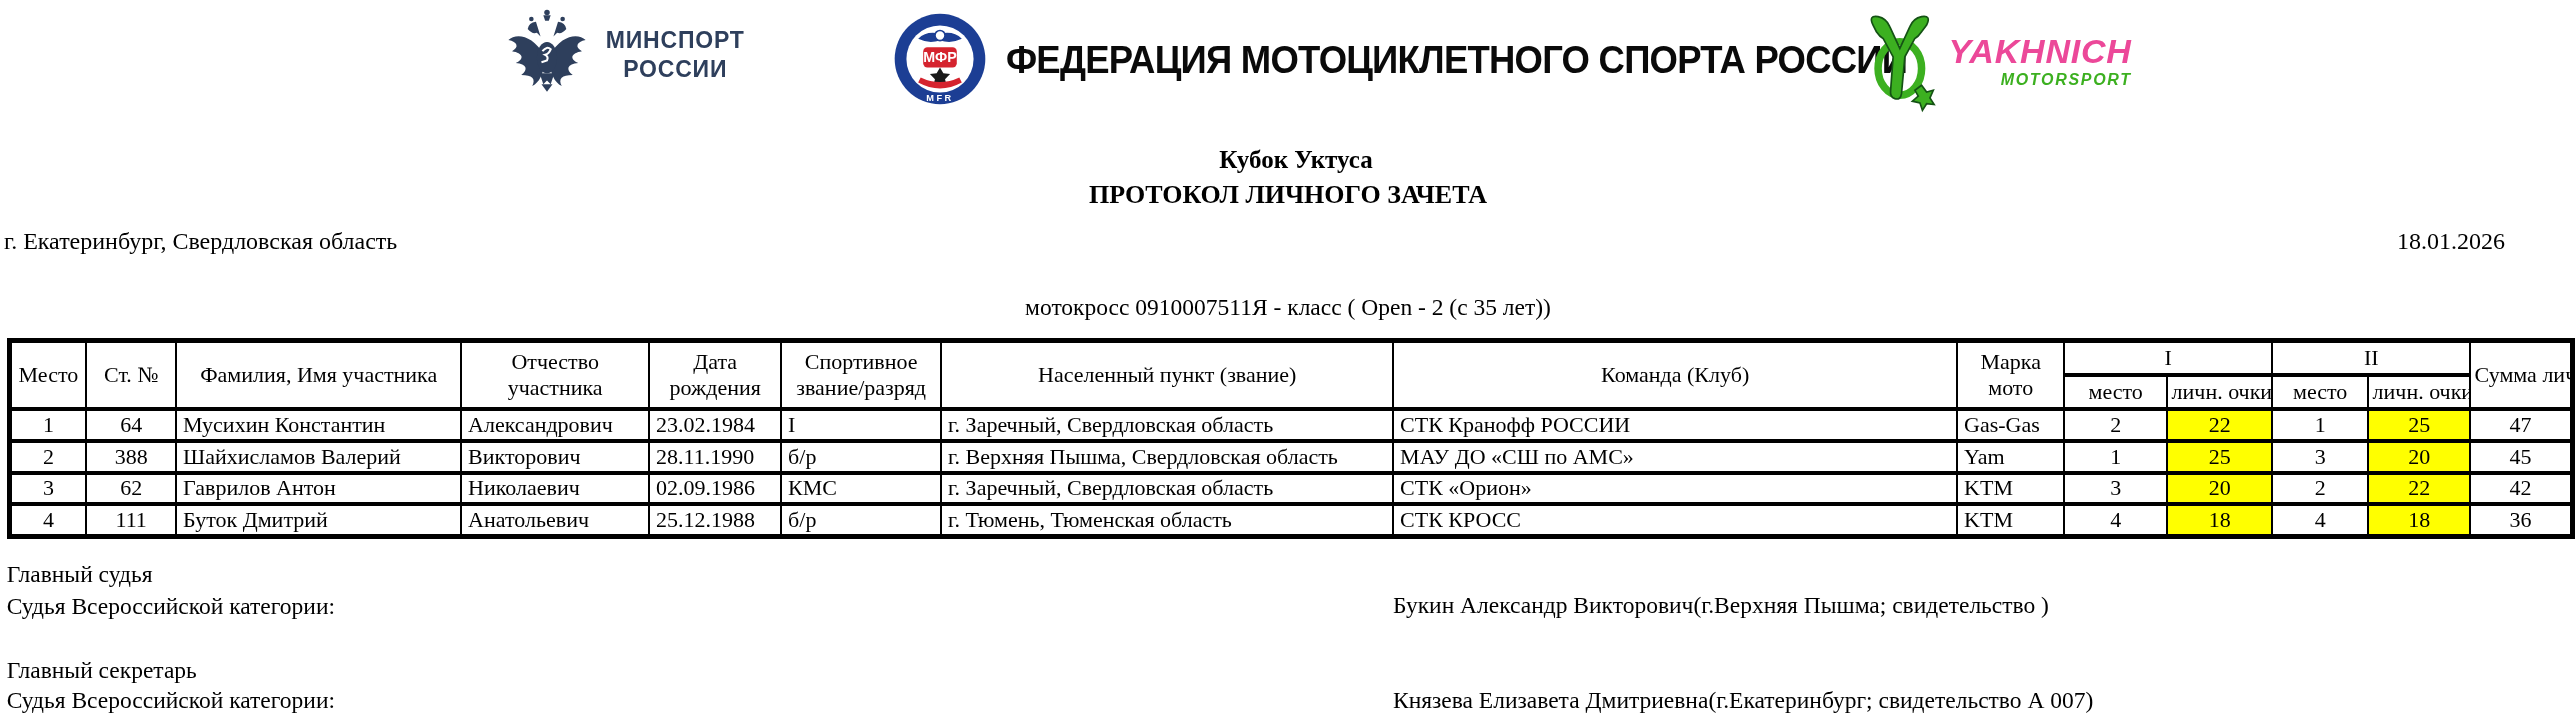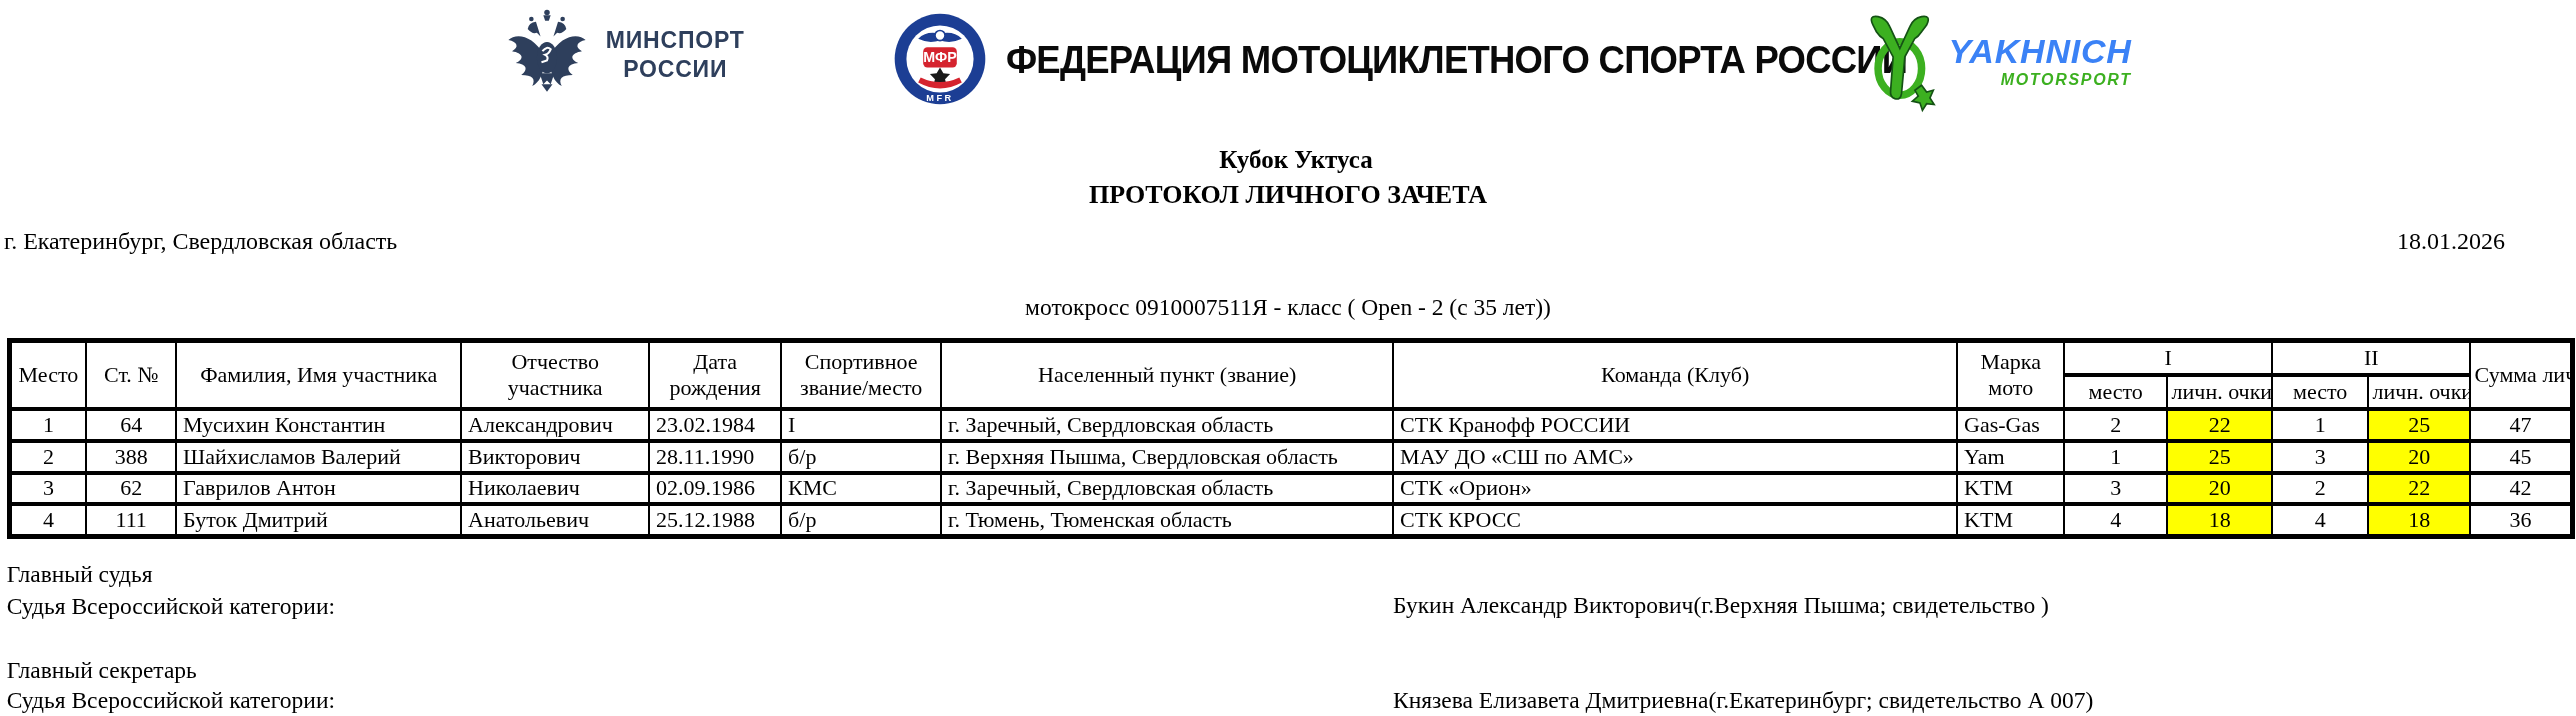--- a/index.html
+++ b/index.html
@@ -12,21 +12,21 @@
   .minsport{position:absolute;left:500px;top:6.7px;display:flex;align-items:center;}
   .minsport-text{margin-left:11.8px;text-align:center;color:#2e3f5c;
     font-family:"Liberation Sans","DejaVu Sans",sans-serif;font-weight:bold;
     font-size:23px;line-height:28.6px;letter-spacing:0.8px;}
   .mfr{position:absolute;left:893px;top:11.8px;display:flex;align-items:center;}
   .mfr-title{margin-left:18.5px;font-family:"Liberation Sans","DejaVu Sans",sans-serif;
     font-weight:800;font-size:38px;letter-spacing:-0.8px;color:#0a0a0a;white-space:nowrap;
     transform:scaleX(0.96);transform-origin:left center;}
   .yakhnich{position:absolute;left:1863px;top:8.4px;display:flex;align-items:flex-start;}
   .yakhnich-text{margin-left:8.4px;margin-top:23.5px;font-family:"Liberation Sans","DejaVu Sans",sans-serif;}
-  .yakhnich-name{font-weight:800;font-style:italic;font-size:34px;letter-spacing:0.8px;color:#3b82f6;white-space:nowrap;}
+  .yakhnich-name{font-weight:800;font-style:italic;font-size:34px;letter-spacing:0.8px;color:#ec4899;white-space:nowrap;}
   .yakhnich-sub{font-weight:700;font-style:italic;font-size:16px;letter-spacing:1.7px;color:#3cb020;text-align:right;margin-top:0px;}
   
   .title1{position:absolute;top:146px;left:8px;width:2576px;text-align:center;font-weight:bold;font-size:25px;}
   .title2{position:absolute;top:180px;left:0;width:2576px;text-align:center;font-weight:bold;font-size:26px;}
   .location{position:absolute;top:228px;left:4px;font-size:24px;}
   .date{position:absolute;top:228px;right:71px;font-size:24px;}
   .class-line{position:absolute;top:294px;left:0;width:2576px;text-align:center;font-size:23.5px;}
   
   table.protocol{position:absolute;left:6.7px;top:338px;width:2563px;border-collapse:collapse;table-layout:fixed;
     border:5px solid #000;font-size:22px;}
@@ -146,21 +146,21 @@
   <tbody>
       <tr class="hrow1">
     <th rowspan="2">Место</th>
     <th rowspan="2">Ст. №</th>
     <th rowspan="2">Фамилия, Имя участника</th>
     <th rowspan="2">Отчество
 участника</th>
     <th rowspan="2">Дата
 рождения</th>
     <th rowspan="2">Спортивное
-звание/место</th>
+звание/разряд</th>
     <th rowspan="2">Населенный пункт (звание)</th>
     <th rowspan="2">Команда (Клуб)</th>
     <th rowspan="2">Марка
 мото</th>
     <th colspan="2">I</th>
     <th colspan="2">II</th>
     <th rowspan="2" class="clip">Сумма
 личн.очк</th>
   </tr>
   <tr class="hrow2">

